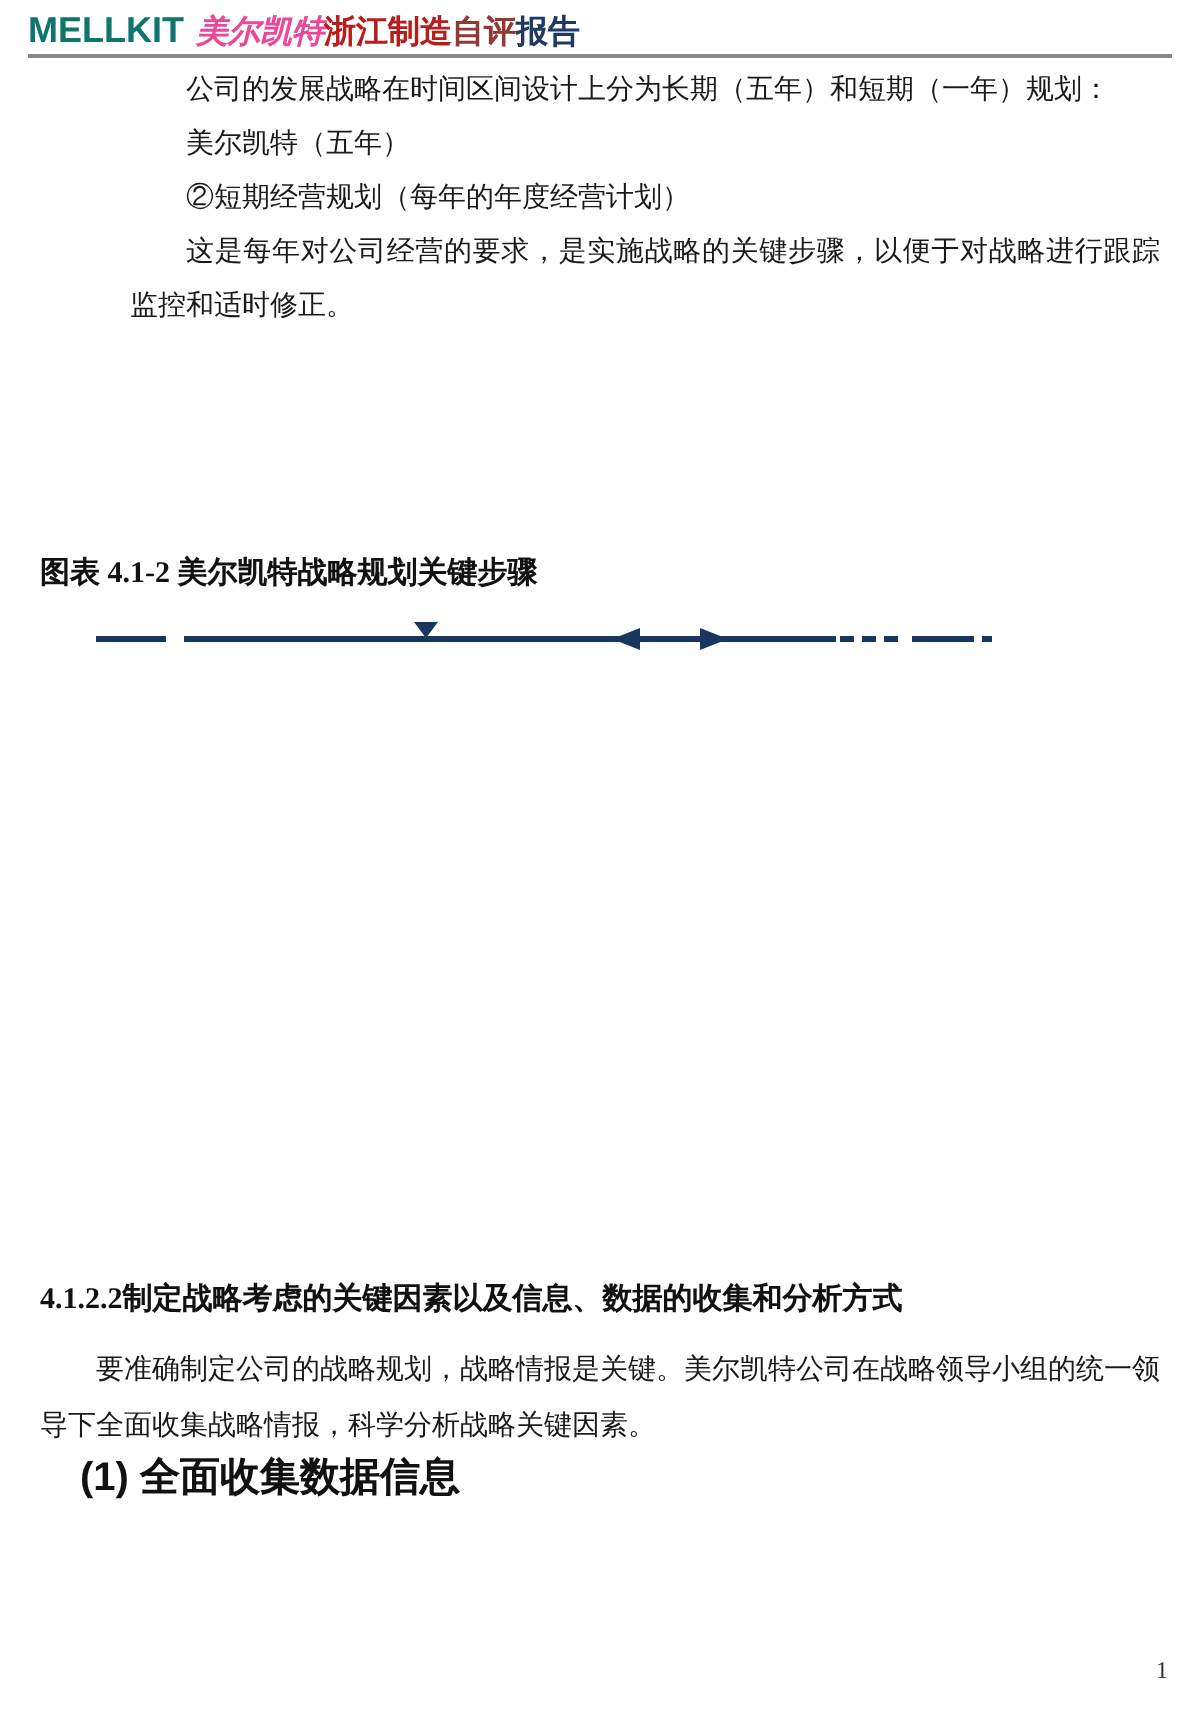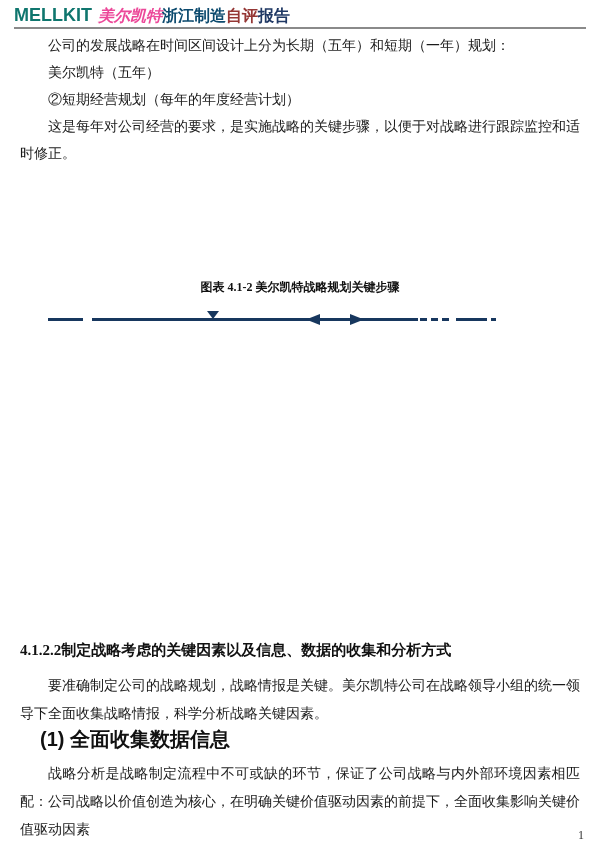--- a/index.html
+++ b/index.html
@@ -22,46 +22,46 @@
   .logo {
     font-family: "Liberation Sans", "DejaVu Sans", sans-serif;
     font-weight: bold;
     font-size: 18px;
     color: #0f766e;
     letter-spacing: 0px;
     margin-right: 6px;
   }
   .header-title { font-weight: bold; font-size: 16px; }
   .tp0 { color: #ec4899; font-style: italic; }
-  .tp1 { color: #0c4a6e; margin-top: 20px; }
+  .tp1 { color: #b91c1c; margin-top: 20px; }
   .tp2 { color: #953735; }
   .tp3 { color: #1F3864; }
   .header-rule {
     position: absolute;
     top: 27px; left: 14px; right: 14px;
     height: 0;
     border-top: 2px solid #8a8a8a;
   }
   
   .content1 {
     position: absolute;
     top: 32px; left: 20px; width: 560px;
     font-size: 14px;
     line-height: 27px;
     text-align: justify;
   }
-  .content1 p { text-indent: 2em; }
+  .content1 p { text-indent: 2em; margin-left: 45px; }
   
   .fig-caption {
     position: absolute;
     top: 274px; left: 20px; width: 560px;
     height: 27px; line-height: 27px;
-    text-align: center;
+    text-align: left;
     font-weight: bold;
-    font-size: 12px;
+    font-size: 15px;
     color: #111111;
   }
   .fig-diagram {
     position: absolute;
     top: 306px; left: 0; width: 600px; height: 26px;
   }
   
   .sec2-heading {
     position: absolute;
     top: 639px; left: 20px; width: 560px;
@@ -137,17 +137,16 @@
     <rect class="diagram-shape" x="442" y="12" width="7" height="3"></rect>
 
     <rect class="diagram-shape" x="456" y="12" width="31" height="3"></rect>
 
     <rect class="diagram-shape" x="491" y="12" width="5" height="3"></rect>
   </svg>
 
   <div class="sec2-heading">4.1.2.2制定战略考虑的关键因素以及信息、数据的收集和分析方式</div>
   <div class="sec2-p1">要准确制定公司的战略规划，战略情报是关键。美尔凯特公司在战略领导小组的统一领导下全面收集战略情报，科学分析战略关键因素。</div>
   <div class="sec2-subheading">(1) 全面收集数据信息</div>
-  <div class="sec2-p2">战略分析是战略制定流程中不可或缺的环节，保证了公司战略与内外部环境因素相匹配：公司战略以价值创造为核心，在明确关键价值驱动因素的前提下，全面收集影响关键价值驱动因素</div>
 
   <div class="page-number">1</div>
 
 </div>
 
 </body></html>

